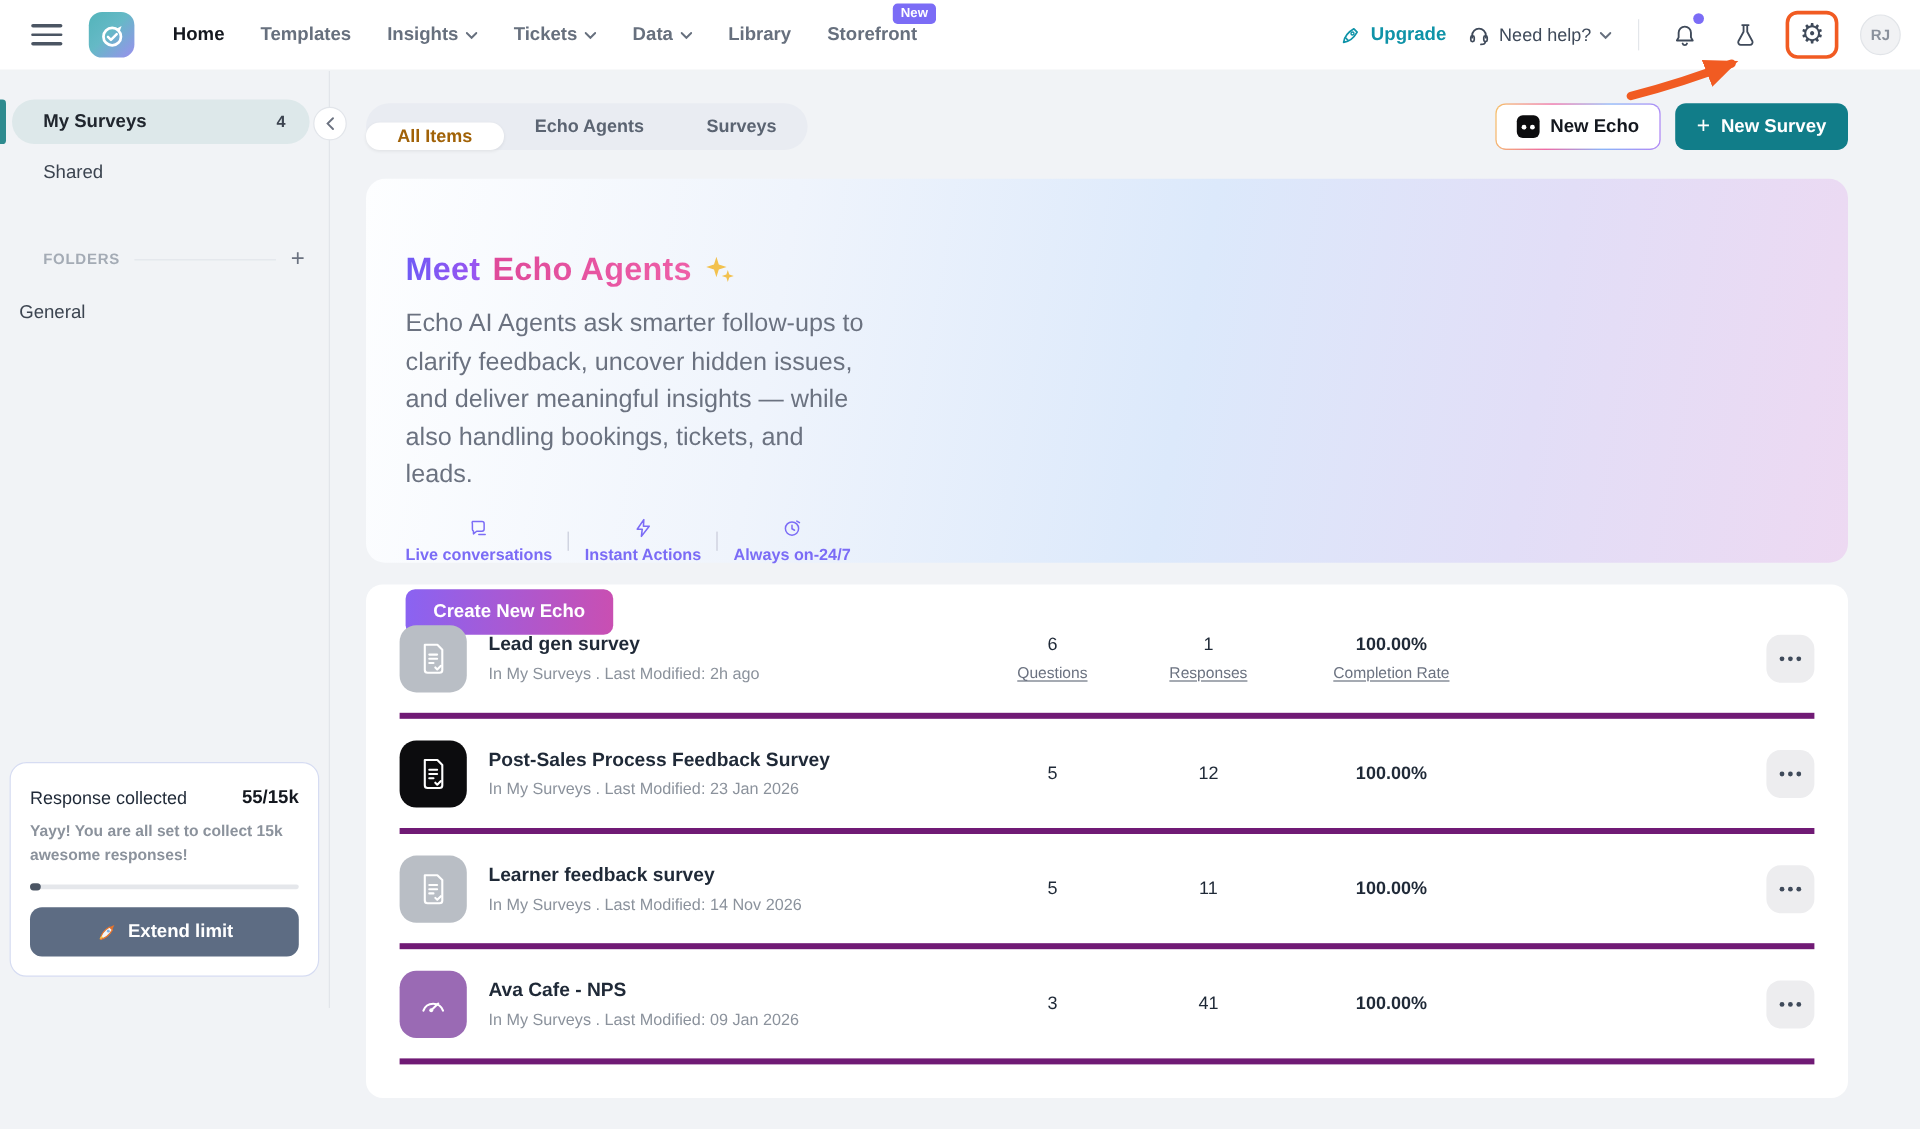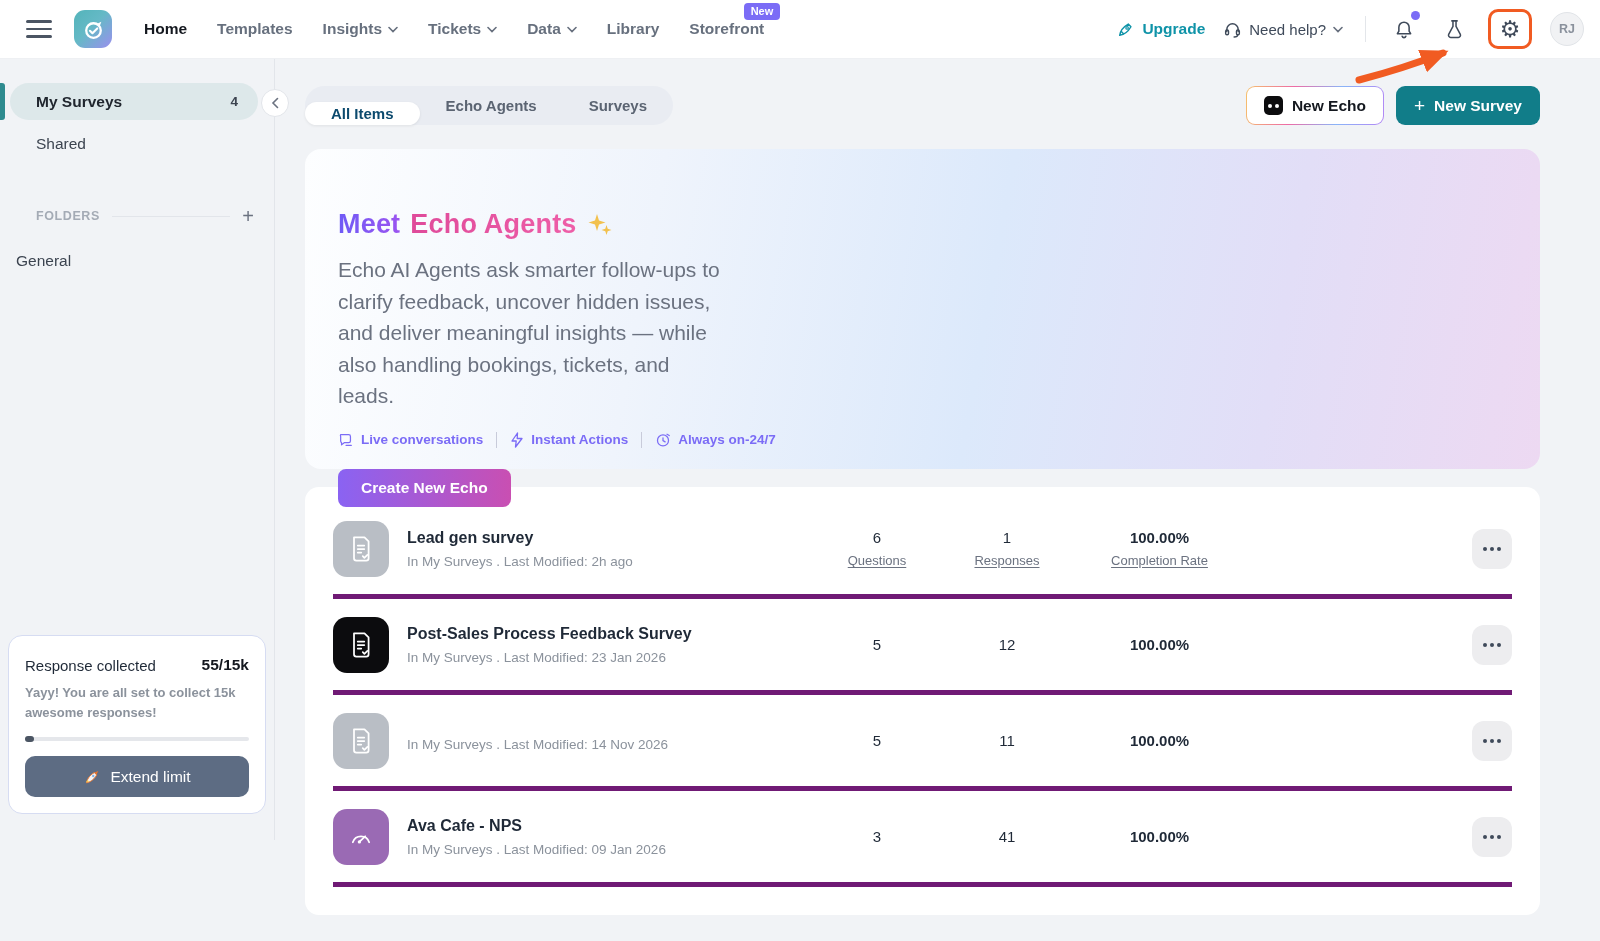--- a/index.html
+++ b/index.html
@@ -55,49 +55,49 @@
   
   .usage-card { position:absolute; left:8px; right:8px; bottom:26px; background:#fff; border:1px solid #d6dcf2;
                 border-radius:14px; padding:20px 16px 16px; }
   .usage-head { display:flex; align-items:center; justify-content:space-between; }
   .usage-title { font-size:15px; color:#1f2937; }
   .usage-value { font-size:15.5px; font-weight:700; color:#14181f; }
   .usage-msg { margin-top:9px; font-size:13px; line-height:1.5; color:#8b929c;font-weight:bold; }
   .usage-track { margin-top:15px; height:4px; border-radius:2px; background:#e5e7eb; position:relative; }
   .usage-fill { position:absolute; left:0; top:-1px; width:9px; height:6px; border-radius:3px; background:#4b5563; }
   .extend-btn { margin-top:15px; width:100%; height:41px; border:none; border-radius:10px; background:#5d6c83; color:#fff;
-                font-family:inherit; font-size:15.5px; font-weight:400; display:flex; align-items:center; justify-content:center; gap:9px; cursor:pointer; }
+                font-family:inherit; font-size:15.5px; font-weight:700; display:flex; align-items:center; justify-content:center; gap:9px; cursor:pointer; }
 
   
   .main { flex:1; padding:27px 60px 0 30px; min-width:0; }
   .toolbar { display:flex; align-items:center; margin-bottom:24px; }
   .tabs { display:inline-flex; background:#e9ecf2; border-radius:20px; height:39px; align-items:stretch; }
   .tab { display:flex; align-items:center; padding:0 26px; font-size:15px; font-weight:600; color:#5b6472; border-radius:20px; cursor:pointer; }
-  .tab.active { background:#fff; color:#0c4a6e; font-weight:700; box-shadow:0 1px 3px rgba(20,24,31,.08);margin-top:16px; }
+  .tab.active { background:#fff; color:#a16207; font-weight:700; box-shadow:0 1px 3px rgba(20,24,31,.08);margin-top:16px; }
   .toolbar-spacer { flex:1; }
   .btn-new-echo { display:flex; align-items:center; gap:9px; height:39px; padding:0 17px; border-radius:9px;
                   background:linear-gradient(#fff,#fff) padding-box,
                              linear-gradient(100deg,#f6c26b,#ee6ba5,#8ab4f8,#b388f5) border-box;
                   border:1.5px solid transparent; font-size:15.5px; font-weight:700; color:#14181f; cursor:pointer; }
   .robot { width:19px; height:19px; border-radius:5px; background:#0c0c0e; display:flex; align-items:center; justify-content:center; gap:3px; }
   .robot i { width:4px; height:4px; border-radius:50%; background:#fff; }
   .btn-new-survey { display:flex; align-items:center; gap:9px; height:39px; padding:0 18px; margin-left:12px; border:none; border-radius:9px;
                     background:#117d89; color:#fff; font-family:inherit; font-size:15.5px; font-weight:700; cursor:pointer; }
   .plus-glyph { font-size:19px; font-weight:400; line-height:1; }
 
   
   .hero { height:320px; border-radius:16px; margin-bottom:18px; padding:60px 0 0 33px;
           background:linear-gradient(100deg,#fdfeff 0%,#eff4fc 28%,#dce9fb 55%,#e2def7 78%,#edd9f2 100%); }
   .hero-title { font-size:27px; font-weight:800; letter-spacing:.2px; display:flex; align-items:center; gap:10px; }
   .grad-purple { background:linear-gradient(90deg,#6f5bf6,#9b54f0); -webkit-background-clip:text; background-clip:text; color:transparent; }
   .grad-pink { background:linear-gradient(90deg,#df4a9a,#ee5fa8); -webkit-background-clip:text; background-clip:text; color:transparent; }
   .sparkles { display:inline-flex; position:relative; width:26px; height:26px; }
   .hero-desc { width:382px; margin-top:14px; font-size:21px; line-height:1.5; color:#6b7280; }
   .chips { margin-top:20px; display:flex; align-items:center; gap:13px; }
-  .chip { display:flex; align-items:center; gap:7px; color:#7b6cf6; font-size:13.5px; font-weight:600; cursor:pointer; }
+  .chip { display:flex; align-items:center; gap:7px; color:#7b6cf6; font-size:13.5px; font-weight:600; cursor:pointer;flex-direction:column; }
   .chip-sep { width:1px; height:16px; background:#c8cbda; }
   .cta { margin-top:21px; height:38px; padding:0 23px; border:none; border-radius:8px;
          background:linear-gradient(90deg,#8a63f2,#c94fb2); color:#fff; font-family:inherit; font-size:15.5px; font-weight:700; cursor:pointer; }
 
   
   .list-card { background:#fff; border-radius:14px; padding:16px 28px 28px; }
   .row { height:96px; display:flex; align-items:center; border-bottom:5px solid #701a75; }
   .row-icon { width:56px; height:56px; border-radius:14px; flex:none; display:flex; align-items:center; justify-content:center; margin-right:18px; }
   .icon-gray { background:#b9bec5; }
   .icon-black { background:#0c0c0e; }
@@ -375,20 +375,21 @@
 
         <div class="row">
           <div class="row-icon icon-gray">
             <svg width="24" height="28" viewBox="0 0 20 24" fill="none" stroke="#ffffff" stroke-width="1.5">
               <path d="M4 2 h9 l3.5 3.5 V20 a2 2 0 0 1 -2 2 H6 a2 2 0 0 1 -2-2 Z" stroke-linejoin="round"></path>
               <path d="M7.2 9 h5.6 M7.2 12 h5.6 M7.2 15 h3" stroke-linecap="round"></path>
               <path d="M11.5 18.2 l1.4 1.4 L15.5 17" stroke-linecap="round" stroke-linejoin="round"></path>
             </svg>
           </div>
           <div class="row-info">
+            <div class="row-name">Learner feedback survey</div>
             <div class="row-meta">In My Surveys . Last Modified: 14 Nov 2026</div>
           </div>
           <div class="stats">
             <div class="stat">
               <div class="stat-value">5</div>
             </div>
             <div class="stat">
               <div class="stat-value">11</div>
             </div>
             <div class="stat wide">

